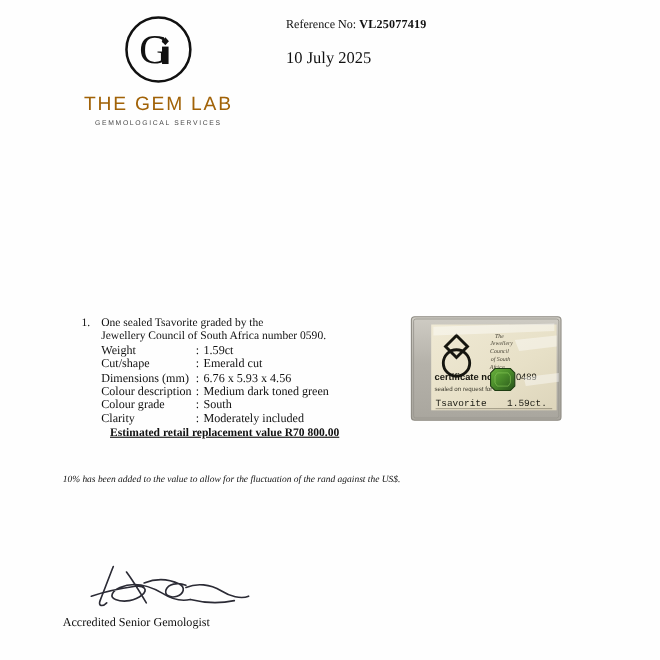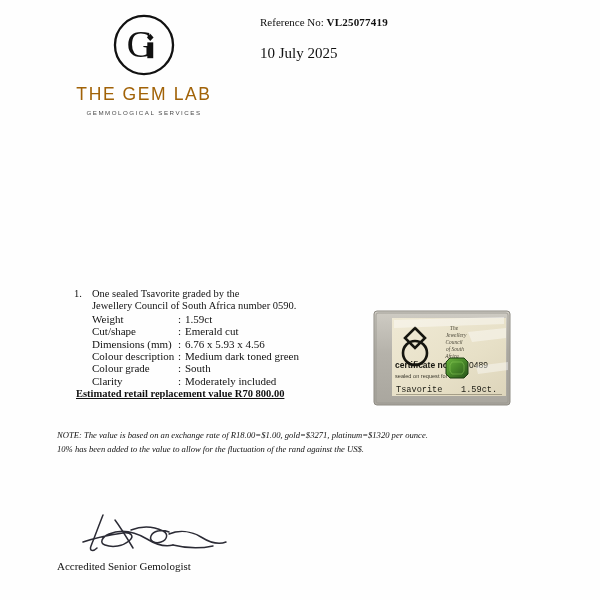--- a/index.html
+++ b/index.html
@@ -126,21 +126,21 @@
     line-height: 12.4px;
     padding: 0;
     vertical-align: top;
     white-space: nowrap;
     margin-left: 47px;
   }
   .spec-label { width: 86px; }
   .spec-colon { width: 7px; }
 
   .total-line {
-    margin-left: 2px;
+    margin-left: 26px;
     margin-top: 1px;
     font-size: 10.5px;
     font-weight: bold;
     text-decoration: underline;
     white-space: nowrap;
   }
 
   
   .note-block {
     position: absolute;
@@ -167,21 +167,21 @@
   .sig-name {
     font-size: 11px;
     line-height: 13.5px;
     white-space: nowrap;
   }
 
   
   .photo {
     position: absolute;
     left: 372px;
-    top: 308px;
+    top: 285px;
     width: 140px;
     height: 100px;
   }
 </style>
 </head>
 <body>
 
 <div class="page">
 
   <div class="header">
@@ -250,21 +250,20 @@
           <td class="spec-colon">:</td>
           <td class="spec-value">Moderately included</td>
         </tr>
       </tbody>
     </table>
 
     <div class="total-line">Estimated retail replacement value R70 800.00</div>
   </div>
 
   <div class="note-block">
-    <div>NOTE: The value is based on an exchange rate of R18.00=$1.00, gold=$3271, platinum=$1320 per ounce.</div>
     <div>10% has been added to the value to allow for the fluctuation of the rand against the US$.</div>
   </div>
 
   <div class="sig-area">
     <svg class="sig-svg" width="160" height="46" viewBox="0 0 160 46">
       <g fill="none" stroke="#2b2b35" stroke-width="1.5" stroke-linecap="round">
         <path d="M34 3 C30 13, 26 24, 22 34 C20 39, 24 40, 28 36"></path>
         <path d="M14 30 C26 26, 40 23, 54 21 C62 20, 66 24, 60 29
                  C54 34, 44 36, 36 33 C30 31, 33 25, 40 22
                  C52 17, 66 20, 78 27 C86 32, 96 35, 104 33"></path>

